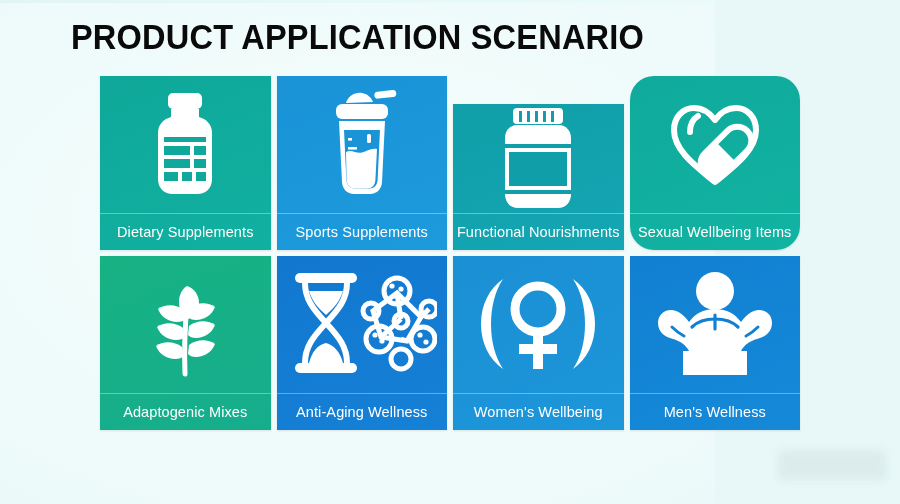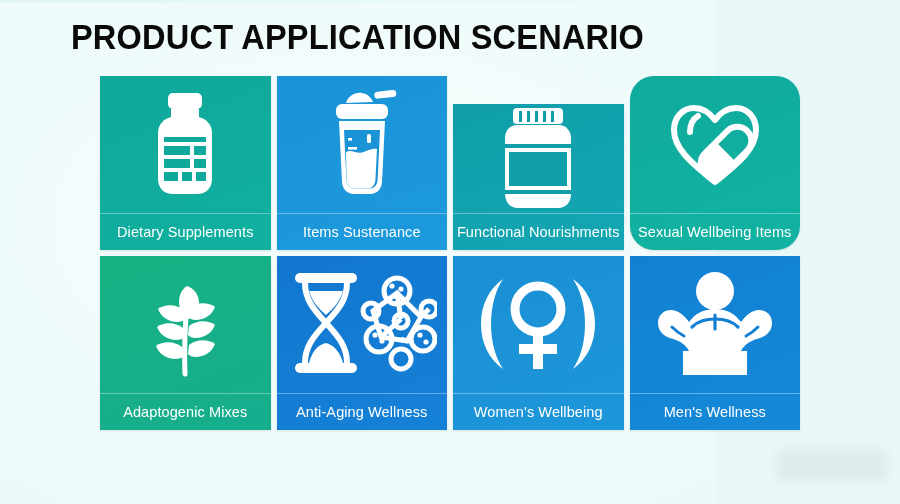--- a/index.html
+++ b/index.html
@@ -147,21 +147,21 @@
           <path d="M26 62c6-3 10 2 16 .5 5-1.2 9-5 15-3.5l-1.6 31c-.3 5-3.5 8.5-8.4 8.5H35c-4.8 0-8.1-3.5-8.4-8.5z"></path>
           <rect x="28" y="48" width="4" height="2.6"></rect>
           <rect x="28" y="57" width="9" height="2.6"></rect>
           <rect x="28" y="66" width="9" height="2.6"></rect>
           <rect x="28" y="75" width="9" height="2.6"></rect>
           <rect x="28" y="84" width="9" height="2.6"></rect>
           <rect x="47" y="44" width="4" height="9" rx="1.6"></rect>
         </svg>
       </div>
       <div class="divider"></div>
-      <div class="label">Items Sustenance</div>
+      <div class="label">Sports Supplements</div>
     </div>
 
     <div class="tile" style="background: linear-gradient(160deg, rgb(16, 159, 168) 0%, rgb(20, 166, 180) 100%); margin-top: 28px;">
       <div class="icon-wrap">
         <svg width="86" height="104" viewBox="0 0 86 104" fill="#ffffff" aria-hidden="true">
           <rect x="18" y="2" width="50" height="16" rx="4"></rect>
           <rect x="24" y="5" width="3" height="11" fill="#109fa8"></rect>
           <rect x="32" y="5" width="3" height="11" fill="#109fa8"></rect>
           <rect x="40" y="5" width="3" height="11" fill="#109fa8"></rect>
           <rect x="48" y="5" width="3" height="11" fill="#109fa8"></rect>

